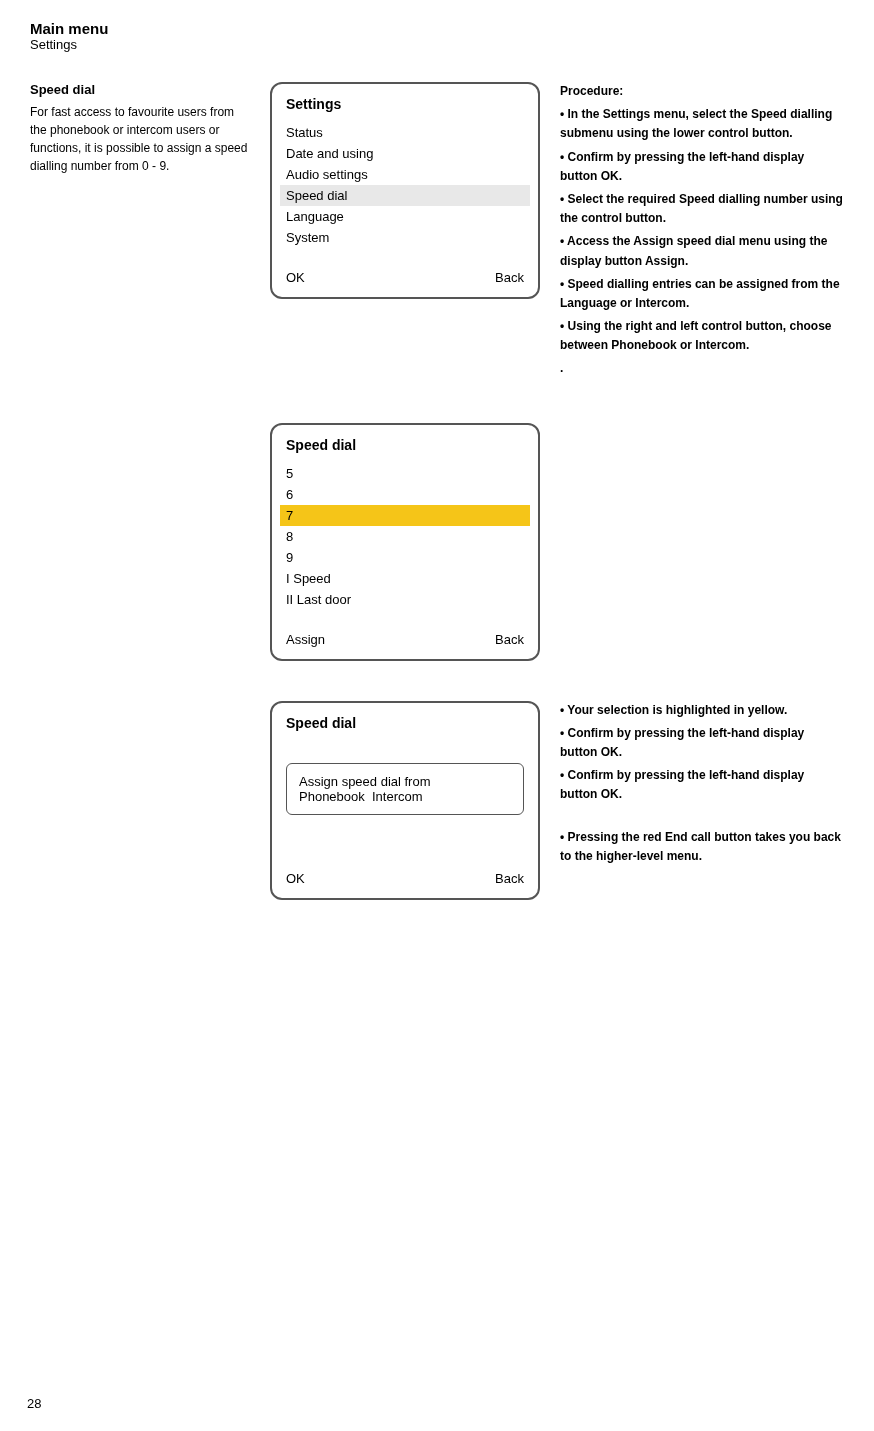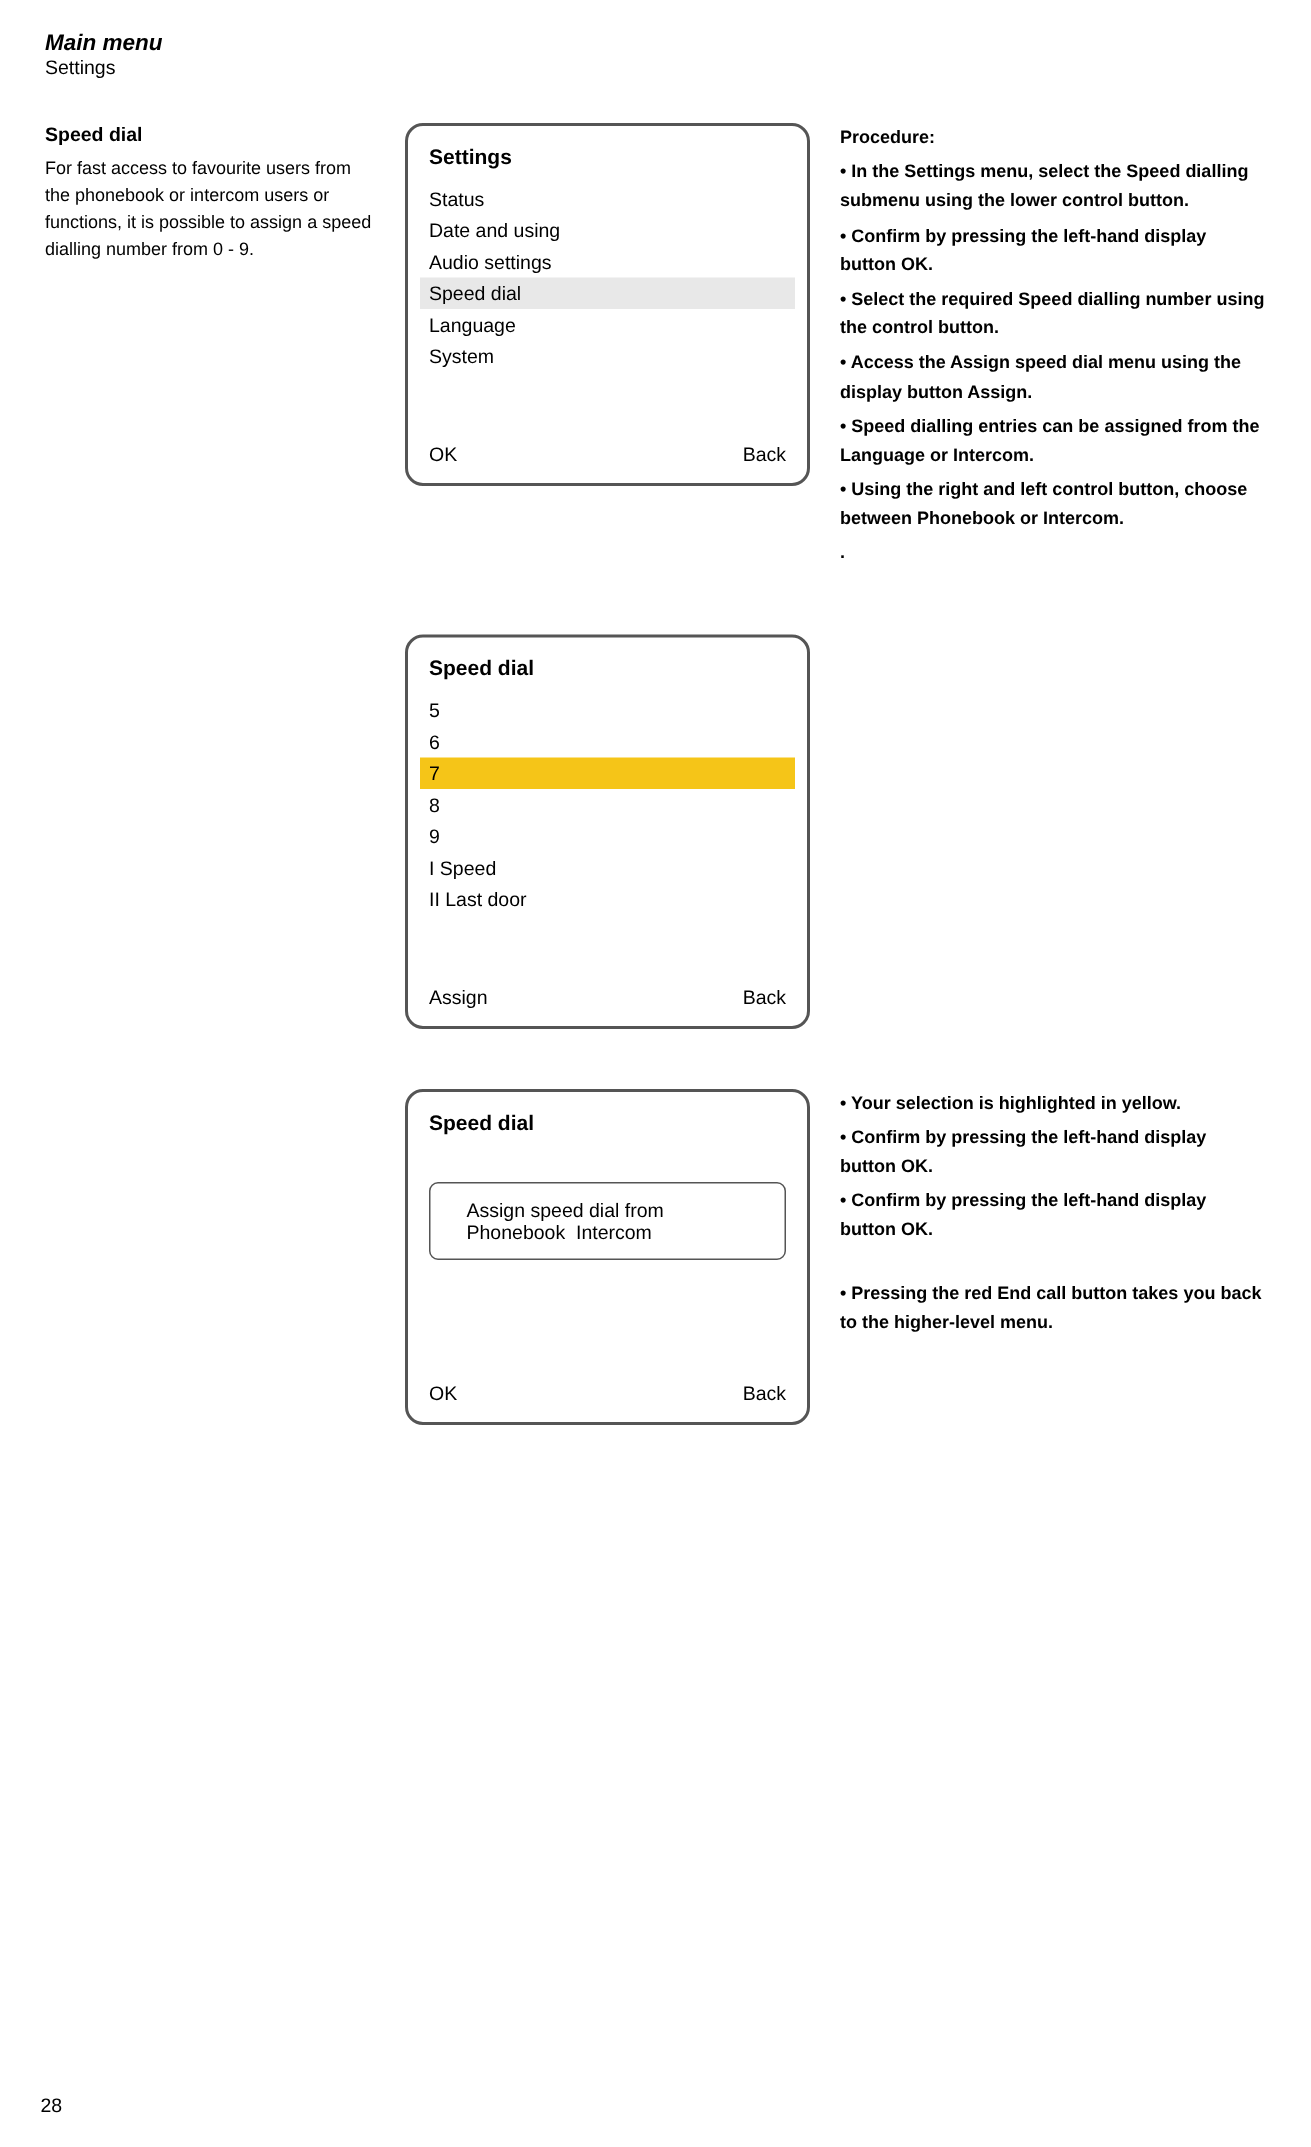--- a/index.html
+++ b/index.html
@@ -12,21 +12,20 @@
       min-height: 1431px;
       padding: 20px 30px;
     }
 
     .page-header {
       margin-bottom: 30px;
     }
     .page-header .main-menu {
       font-weight: bold;
       font-size: 15px;
-      font-style: italic;
     }
     .page-header .sub-title {
       font-size: 13px;
     }
 
     .page-number {
       position: absolute;
       bottom: 20px;
       left: 27px;
       font-size: 13px;
@@ -92,37 +91,37 @@
 
     .screen-item.highlighted {
       background: #e8e8e8;
       padding: 3px 6px;
       margin: 0 -6px;
     }
 
     .screen-footer {
       display: flex;
       justify-content: space-between;
-      margin-top: 31px;
+      margin-top: 6px;
       padding-top: 4px;
       font-size: 13px;
     }
 
     
     .screen-item.selected {
       background: #f5c518;
       padding: 3px 6px;
       margin: 0 -6px;
     }
 
     
     .assign-box {
       border: 1.5px solid #555;
       border-radius: 6px;
-      padding: 10px 24px;
+      padding: 10px 12px;
       margin: 10px 0;
       font-size: 13px;
     }
 
     .spacer-row {
       height: 12px;
     }
   </style>
 </head>
 <body>

